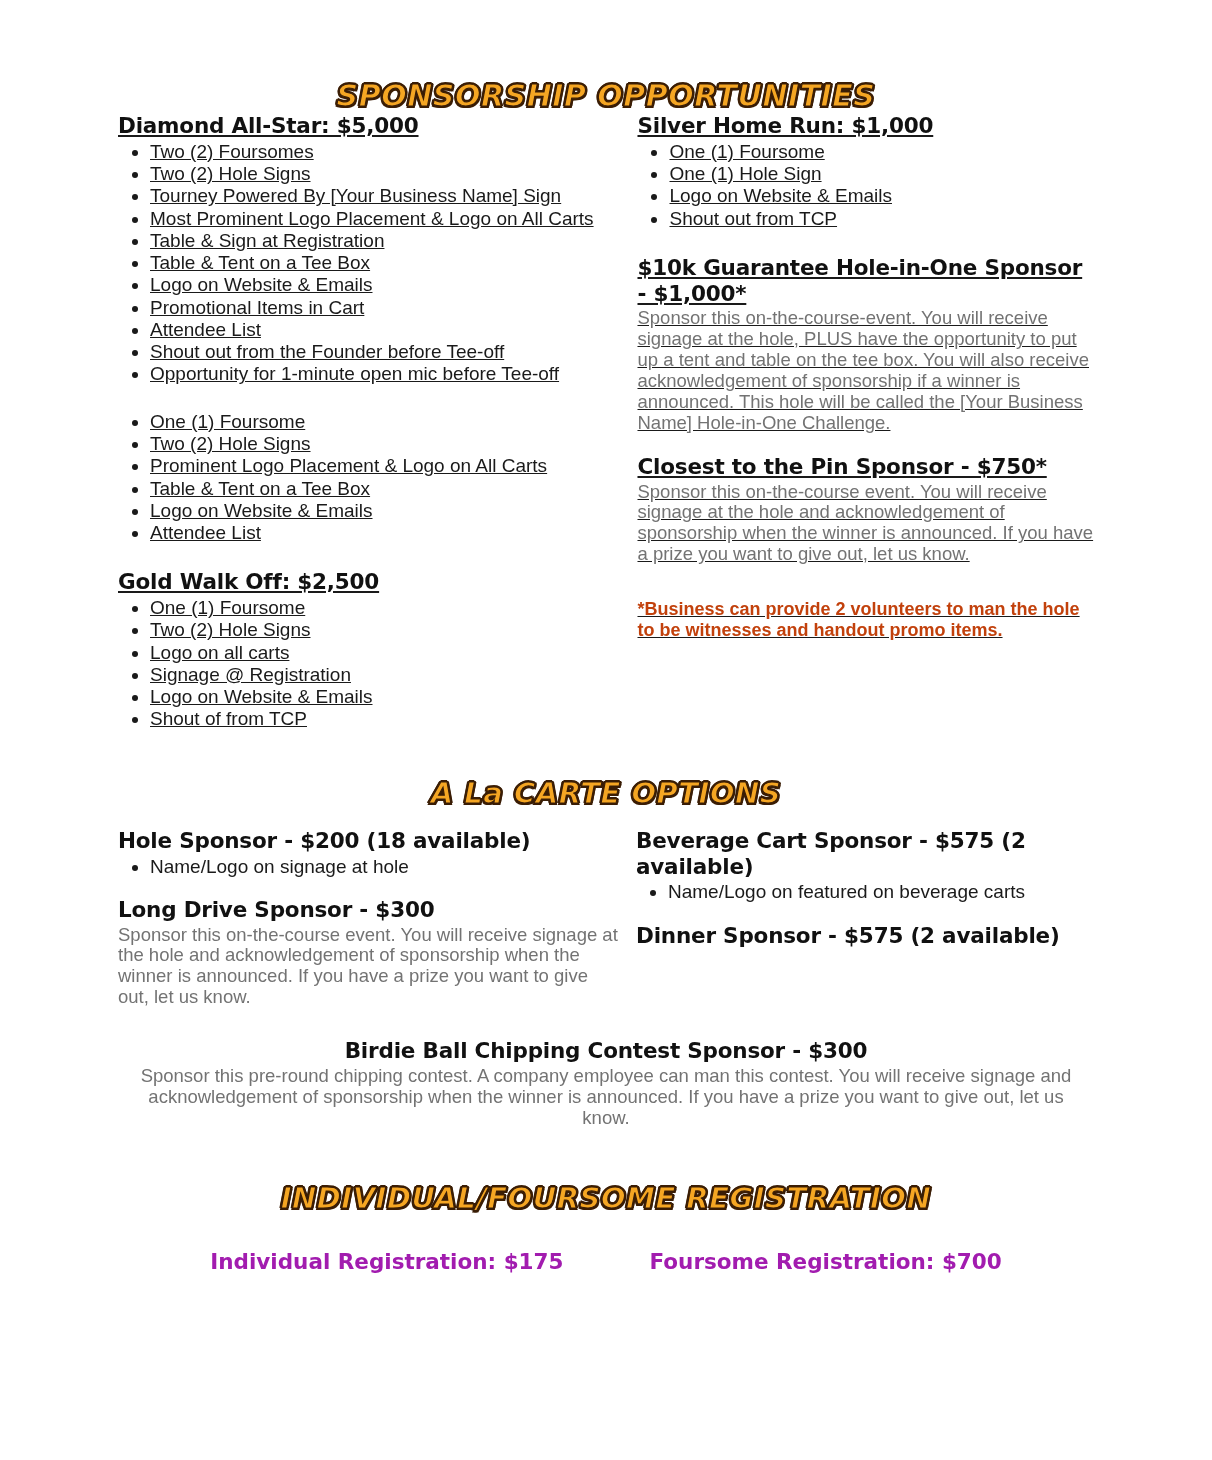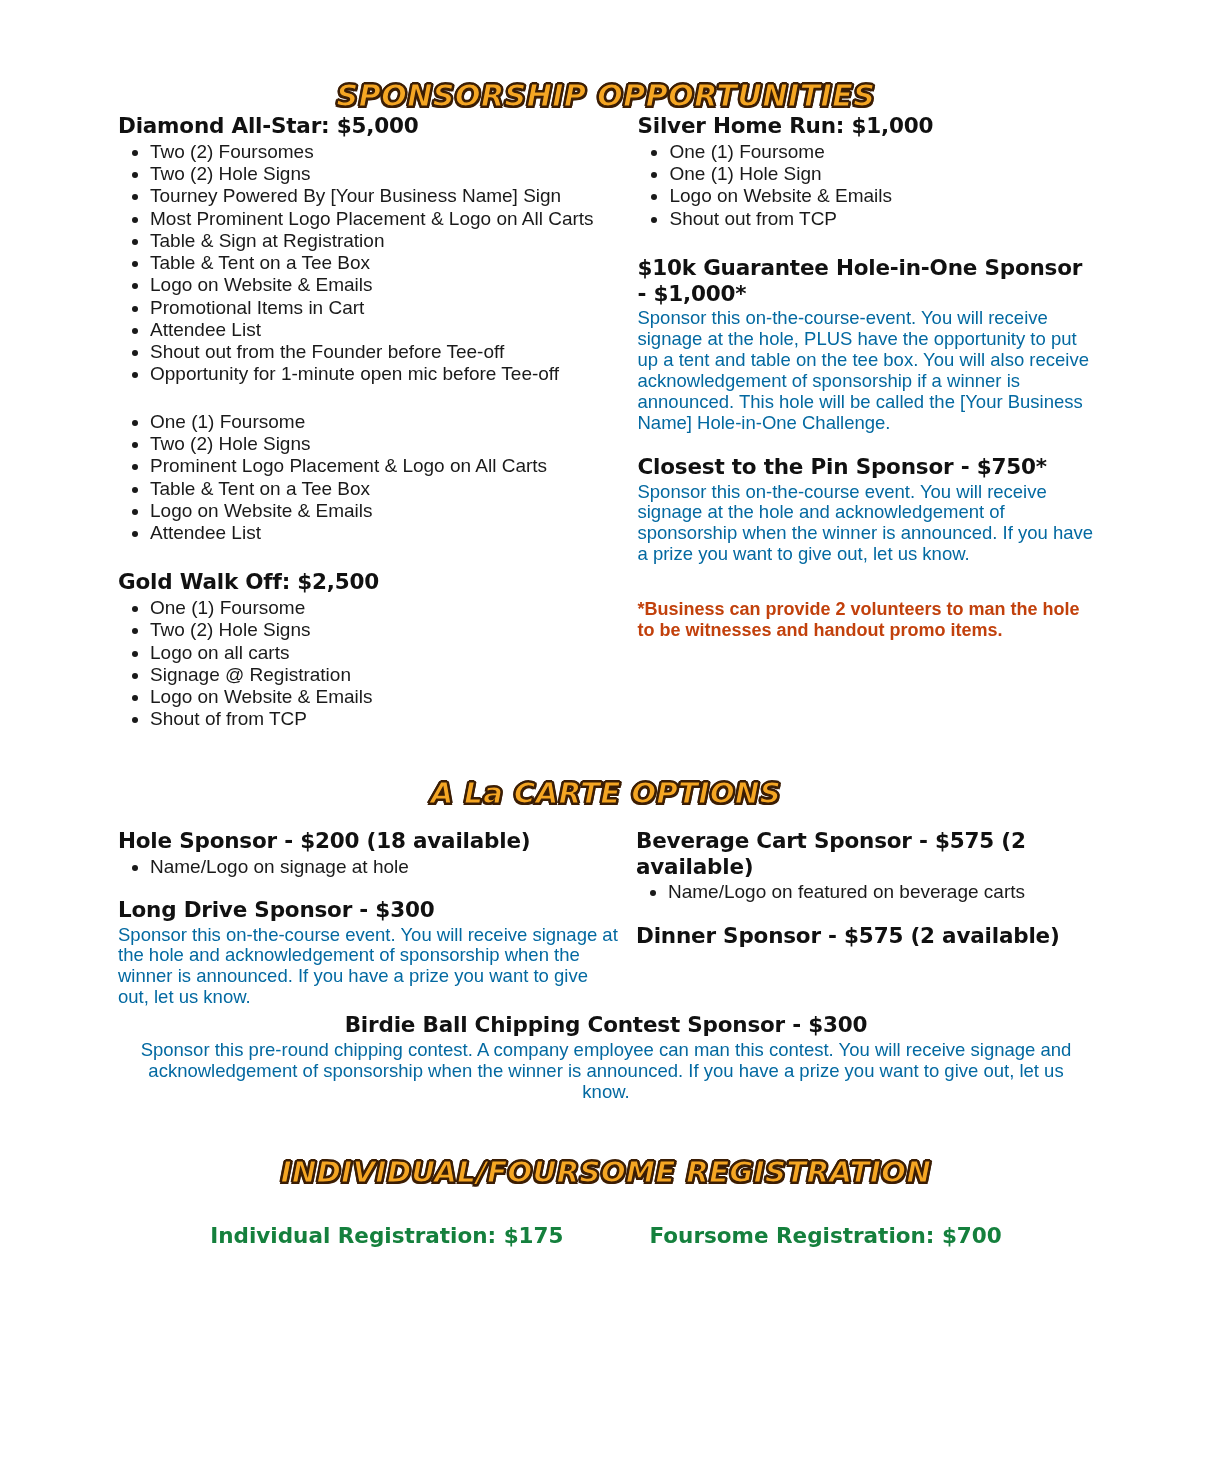--- a/index.html
+++ b/index.html
@@ -48,20 +48,21 @@
     font-size: 29px;
     margin-top: 52px;
   }
 
   
   .cols {
     display: flex;
     padding: 0 115px 0 118px;
     box-sizing: border-box;
     gap: 0px;
+    text-decoration: underline;
   }
   .col-left { width: 500px; }
   .col-right { width: 480px; padding-left: 20px; box-sizing: border-box; }
 
   .tier {
     margin-bottom: 4px;
   }
   .tier-title {
     font-size: 21.5px;
     font-weight: bold;
@@ -79,21 +80,21 @@
   ul.tier-list li {
     font-size: 19px;
     line-height: 1.12;
     margin-bottom: 1px;
     color: #1a1a1a;
   }
   .tier-desc {
     font-size: 18.5px;
     line-height: 1.13;
     margin: 0;
-    color: #0369a1;
+    color: #737373;
   }
   .spacer-lg { height: 22px; }
   .spacer-md { height: 16px; }
 
   .note {
     font-size: 18px;
     font-weight: bold;
     line-height: 1.15;
     margin-top: 34px;
     color: #c2410c;
@@ -106,36 +107,37 @@
     box-sizing: border-box;
     margin-top: 18px;
   }
   .ac-left { width: 500px; }
   .ac-right { width: 484px; padding-left: 18px; box-sizing: border-box; }
 
   
   .centered-block {
     text-align: center;
     padding: 0 128px;
+    margin-top: 26px;
   }
   .centered-block .tier-title { font-size: 21.5px; }
   .centered-block .tier-desc { font-size: 18.5px; }
 
   
   .reg-row {
     display: flex;
     justify-content: center;
     margin-top: 34px;
     gap: 86px;
   }
   .reg-item {
     font-size: 21.5px;
     font-weight: bold;
     font-family: "DejaVu Sans", sans-serif;
-    color: #15803d;
+    color: #a21caf;
   }
 </style>
 </head>
 <body>
 
 <div class="page">
 
   <div class="banner" id="banner-sponsorship">SPONSORSHIP OPPORTUNITIES</div>
 
   <div class="cols">

